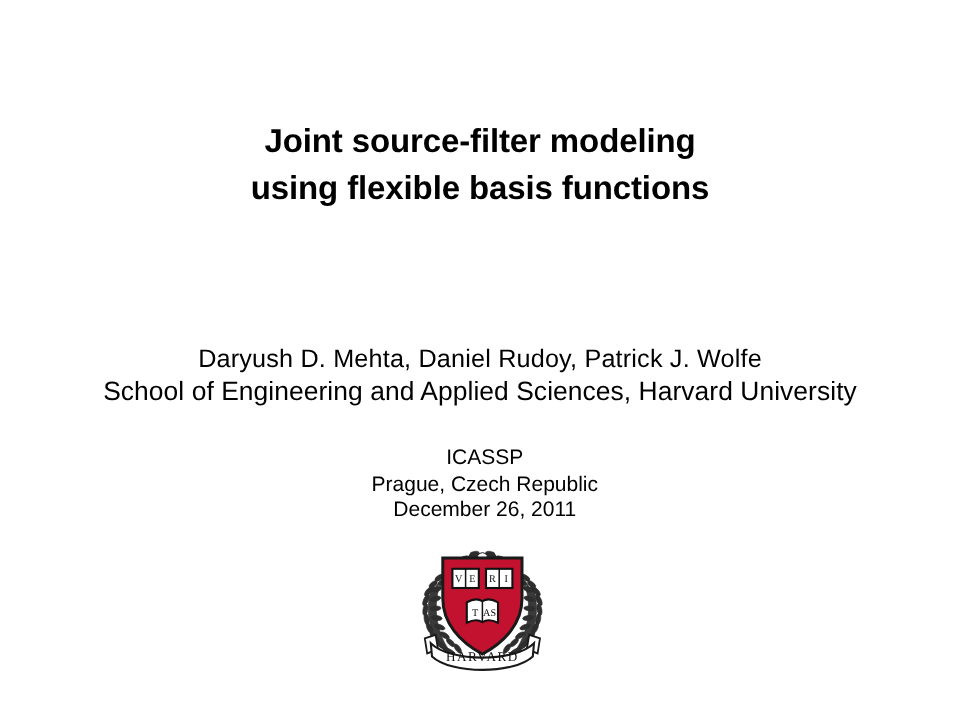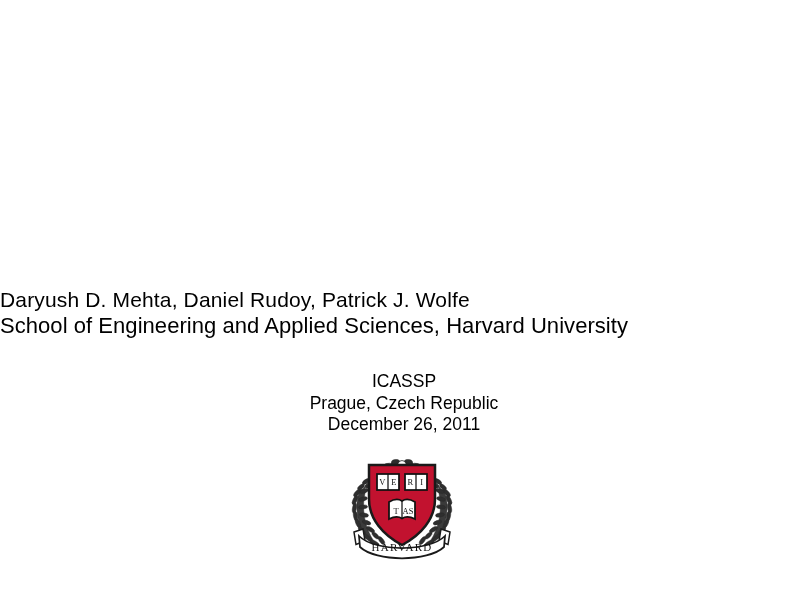--- a/index.html
+++ b/index.html
@@ -37,20 +37,21 @@
     color: #000000;
     white-space: nowrap;
   }
 
   
   .authors-block {
     position: absolute;
     left: 0;
     top: 286px;
     width: 800px;
+    text-align: center;
   }
   .authors-names {
     font-size: 21px;
     font-weight: normal;
     line-height: 28px;
     letter-spacing: 0.15px;
     color: #000000;
     white-space: nowrap;
   }
   .authors-affiliation {
@@ -87,20 +88,24 @@
     width: 112px;
     height: 118px;
   }
   .seal-wrap svg { display: block; }
 </style>
 </head>
 <body>
 
 <div id="slide" style="background: rgb(255, 255, 255);">
 
+  <div class="title-block">
+    <div class="title-line">Joint source-filter modeling</div>
+    <div class="title-line">using flexible basis functions</div>
+  </div>
 
   <div class="authors-block">
     <div class="authors-names">Daryush D. Mehta, Daniel Rudoy, Patrick J. Wolfe</div>
     <div class="authors-affiliation">School of Engineering and Applied Sciences, Harvard University</div>
   </div>
 
   <div class="venue-block">
     <div class="venue-line">ICASSP</div>
     <div class="venue-line">Prague, Czech Republic</div>
     <div class="venue-line">December 26, 2011</div>

